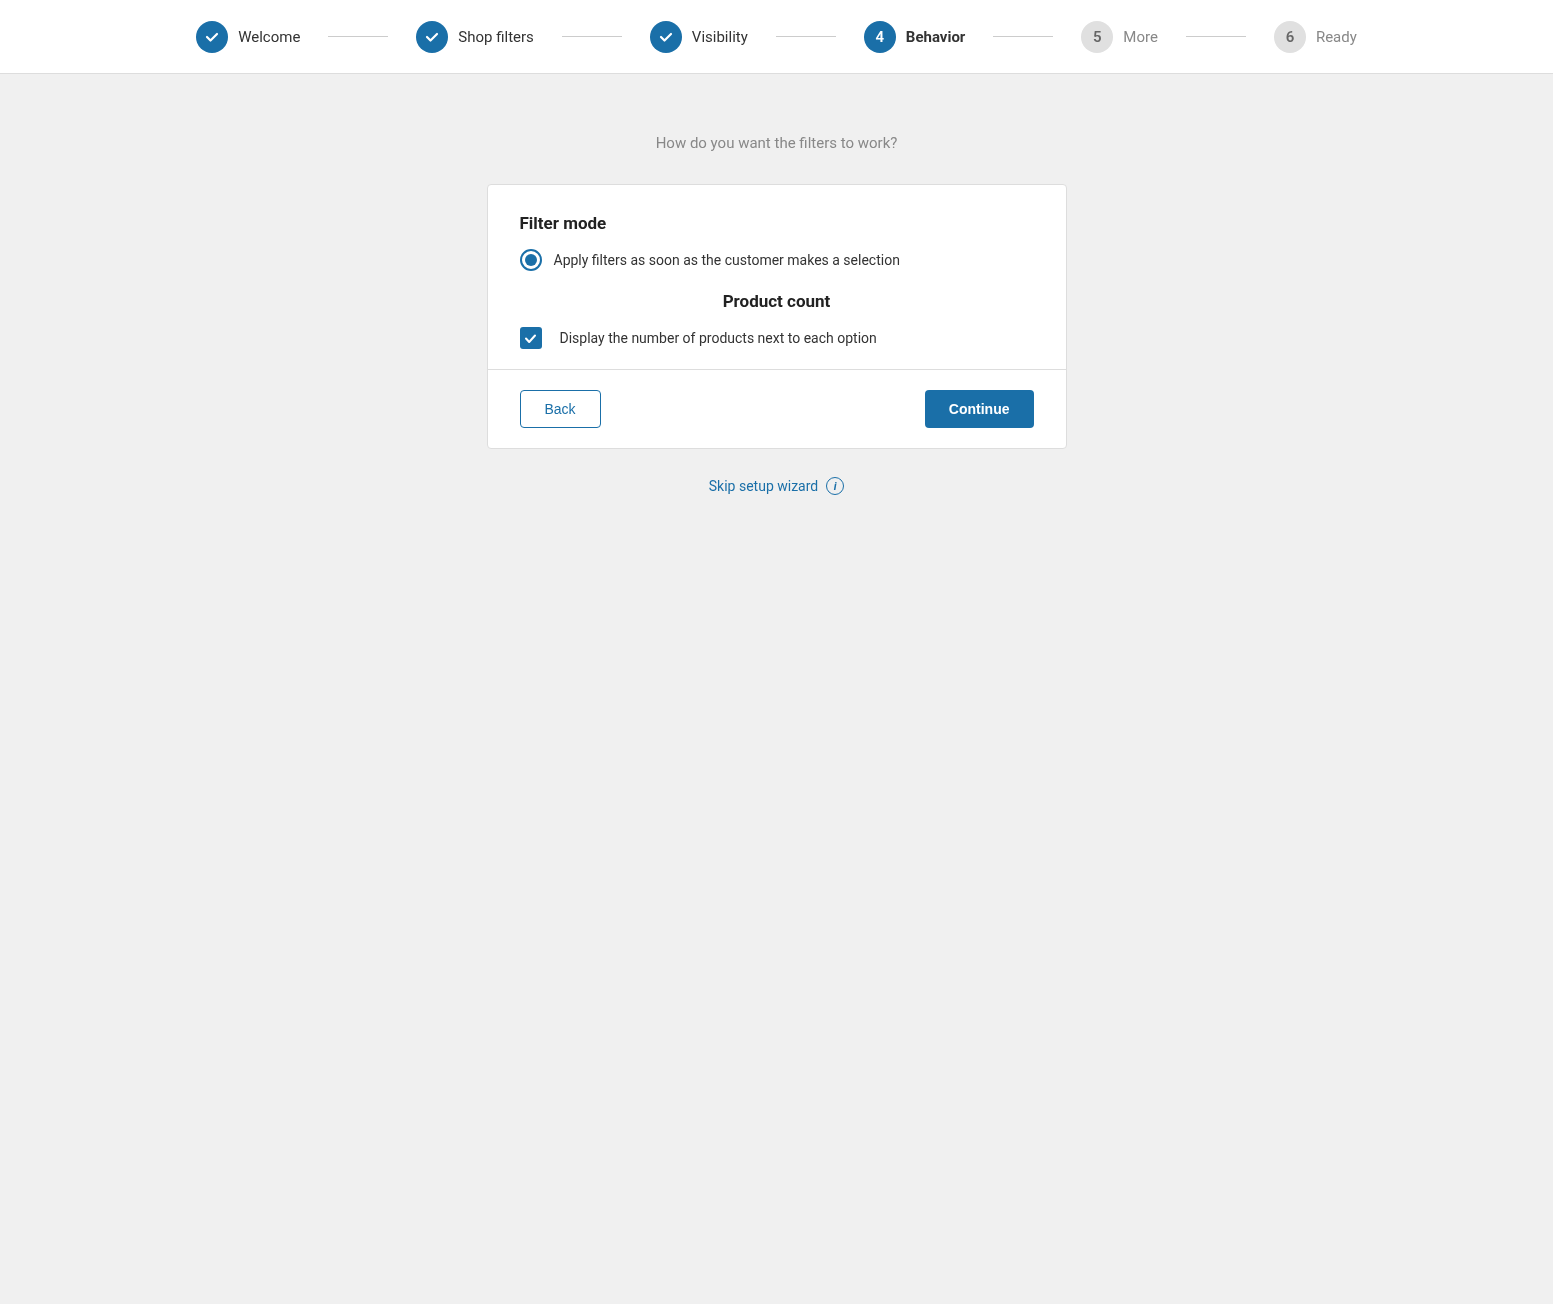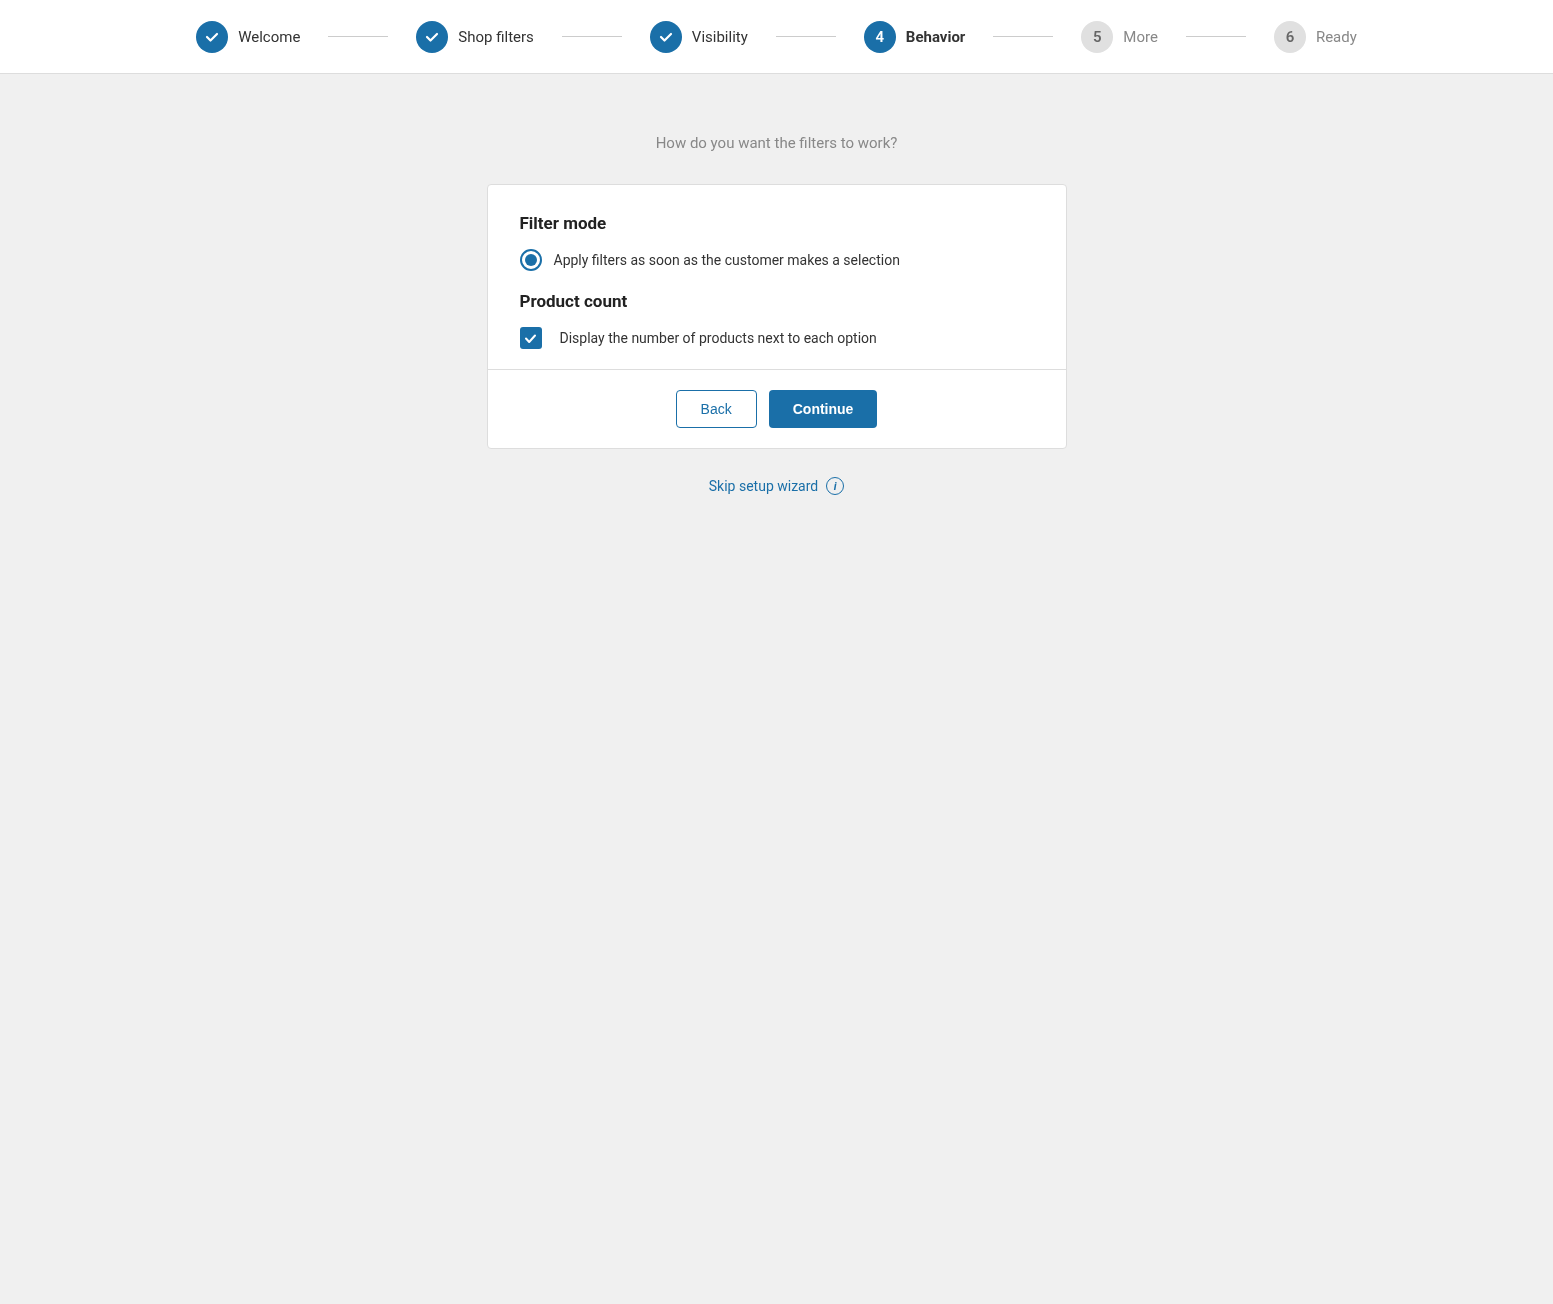--- a/index.html
+++ b/index.html
@@ -154,20 +154,21 @@
     .radio-circle.unselected {
       border-color: #aaa;
     }
     .radio-label {
       font-size: 14px;
       color: #333;
     }
 
     .product-count-section {
       margin-top: 20px;
+      text-align: center;
     }
 
     .checkbox-option {
       display: flex;
       align-items: center;
       gap: 18px;
       cursor: pointer;
       margin-top: 12px;
     }
     .checkbox-box {
@@ -183,21 +184,21 @@
     .checkbox-label {
       font-size: 14px;
       color: #333;
     }
 
     
     .card-footer {
       border-top: 1px solid #ddd;
       padding: 20px 32px;
       display: flex;
-      justify-content: center;
+      justify-content: space-between;
       gap: 12px;
     }
 
     .btn-back {
       padding: 10px 24px;
       border: 1px solid #1a6fa8;
       background: #fff;
       color: #1a6fa8;
       border-radius: 4px;
       font-size: 14px;

